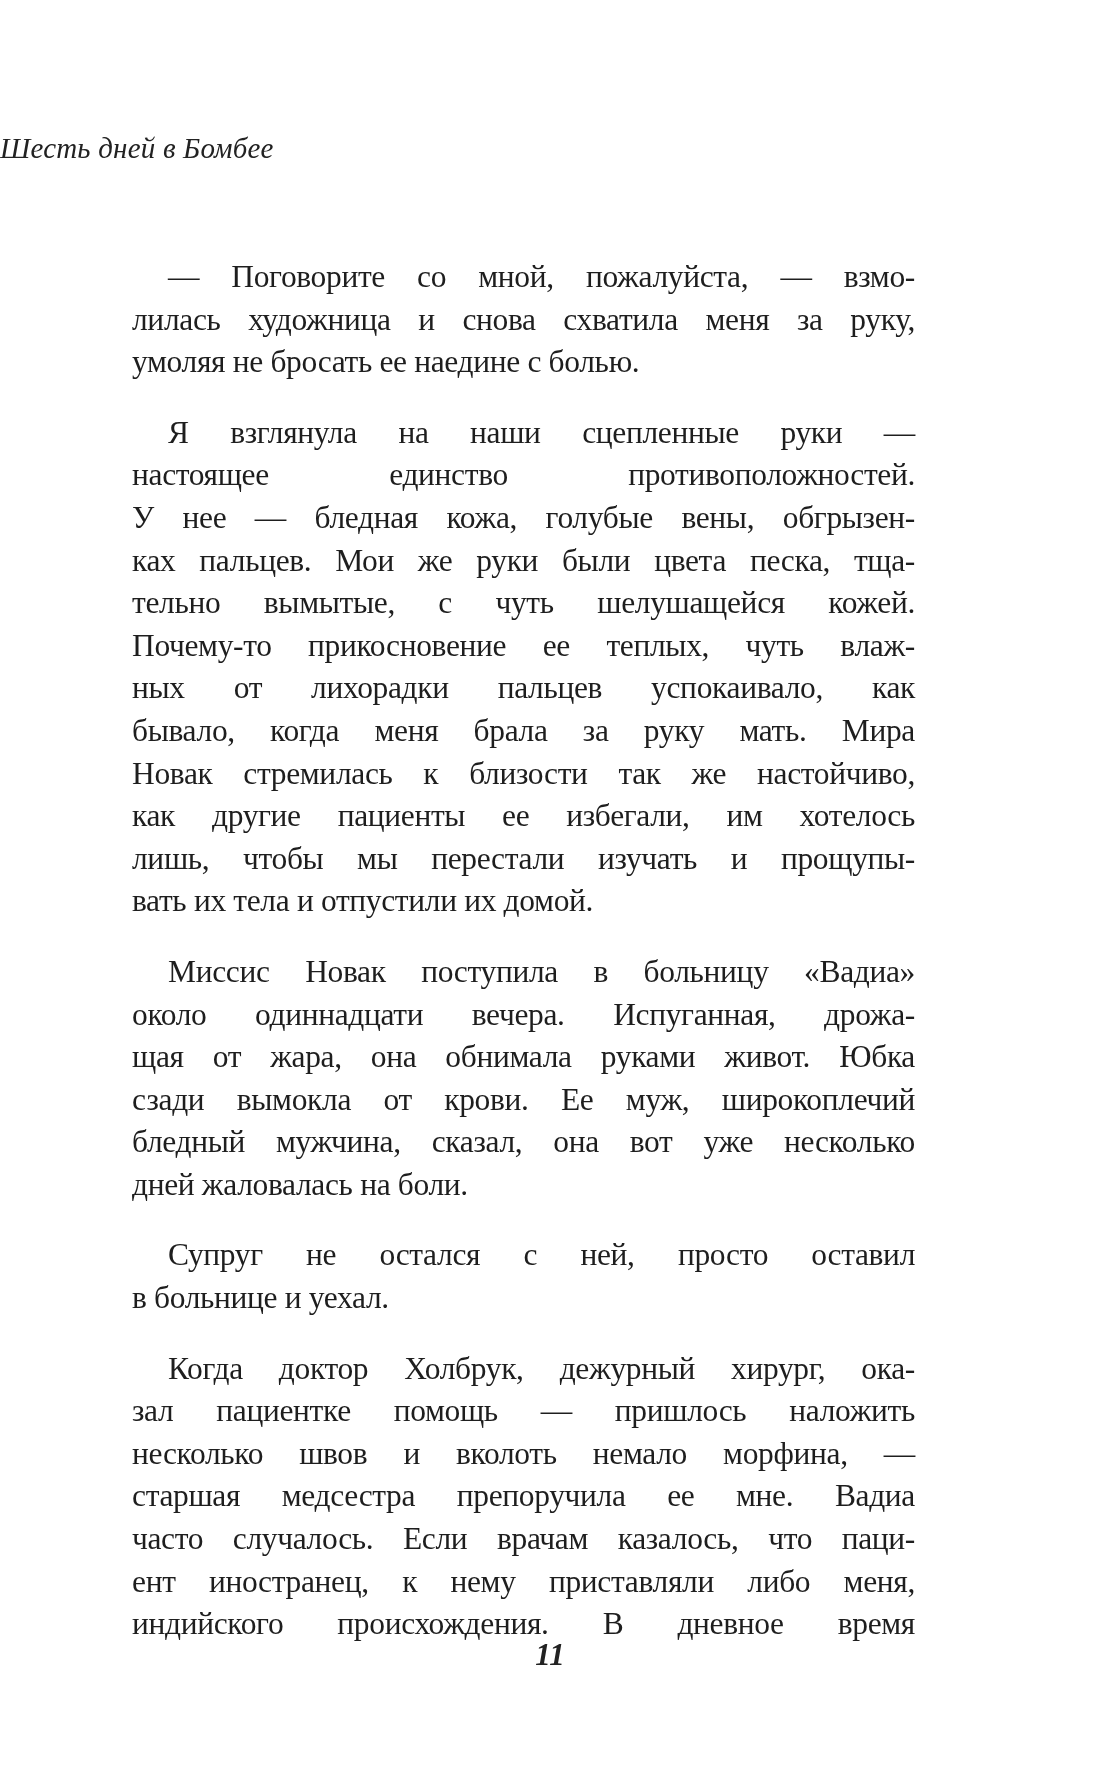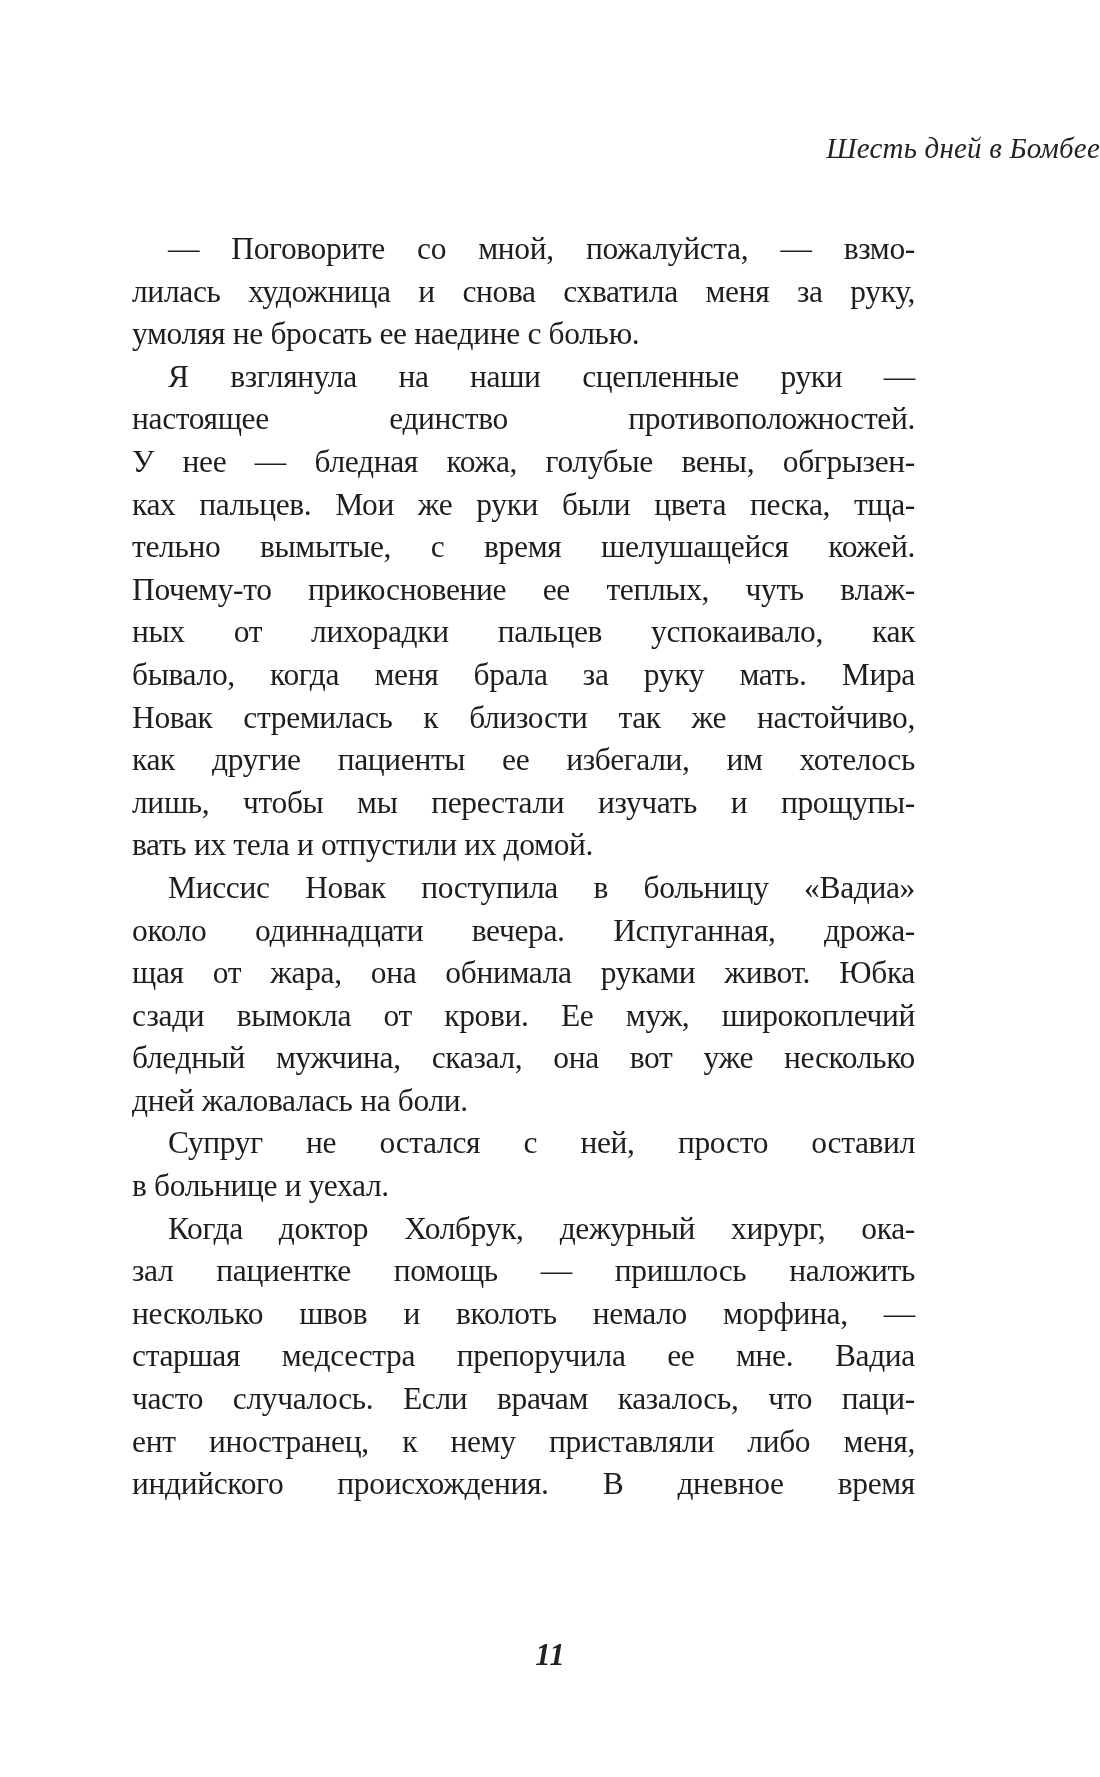--- a/index.html
+++ b/index.html
@@ -13,21 +13,21 @@
       position: relative;
       overflow: hidden;
       color: #1e1e1e;
       font-family: "Liberation Serif", "DejaVu Serif", serif;
     }
     .running-head {
       position: absolute;
       left: 0;
       width: 1100px;
       top: 128px;
-      text-align: right;
+      text-align: left;
       font-style: italic;
       font-size: 29px;
       line-height: 40px;
       letter-spacing: 0.2px;
       color: #222;
     }
     .text-block {
       position: absolute;
       left: 132px;
       top: 228px;
@@ -39,20 +39,21 @@
       line-height: 42.6px;
       font-size: 31.5px;
       white-space: nowrap;
       text-align: justify;
       text-align-last: justify;
       letter-spacing: -0.35px;
       word-spacing: 0px;
     }
     .line.indent {
       padding-left: 36px;
+      margin-top: 28px;
     }
     .line.last {
       text-align-last: left;
     }
     .folio {
       position: absolute;
       left: 0;
       width: 1100px;
       top: 1635px;
       text-align: center;
@@ -70,21 +71,21 @@
   <div class="running-head">Шесть дней в Бомбее</div>
 
   <div class="text-block" id="text-block">
       <span class="line indent">— Поговорите со мной, пожалуйста, — взмо-</span>
       <span class="line">лилась художница и снова схватила меня за руку,</span>
       <span class="line last">умоляя не бросать ее наедине с болью.</span>
       <span class="line indent">Я взглянула на наши сцепленные руки —</span>
       <span class="line">настоящее единство противоположностей.</span>
       <span class="line">У нее — бледная кожа, голубые вены, обгрызен-</span>
       <span class="line">ках пальцев. Мои же руки были цвета песка, тща-</span>
-      <span class="line">тельно вымытые, с время шелушащейся кожей.</span>
+      <span class="line">тельно вымытые, с чуть шелушащейся кожей.</span>
       <span class="line">Почему-то прикосновение ее теплых, чуть влаж-</span>
       <span class="line">ных от лихорадки пальцев успокаивало, как</span>
       <span class="line">бывало, когда меня брала за руку мать. Мира</span>
       <span class="line">Новак стремилась к близости так же настойчиво,</span>
       <span class="line">как другие пациенты ее избегали, им хотелось</span>
       <span class="line">лишь, чтобы мы перестали изучать и прощупы-</span>
       <span class="line last">вать их тела и отпустили их домой.</span>
       <span class="line indent">Миссис Новак поступила в больницу «Вадиа»</span>
       <span class="line">около одиннадцати вечера. Испуганная, дрожа-</span>
       <span class="line">щая от жара, она обнимала руками живот. Юбка</span>

